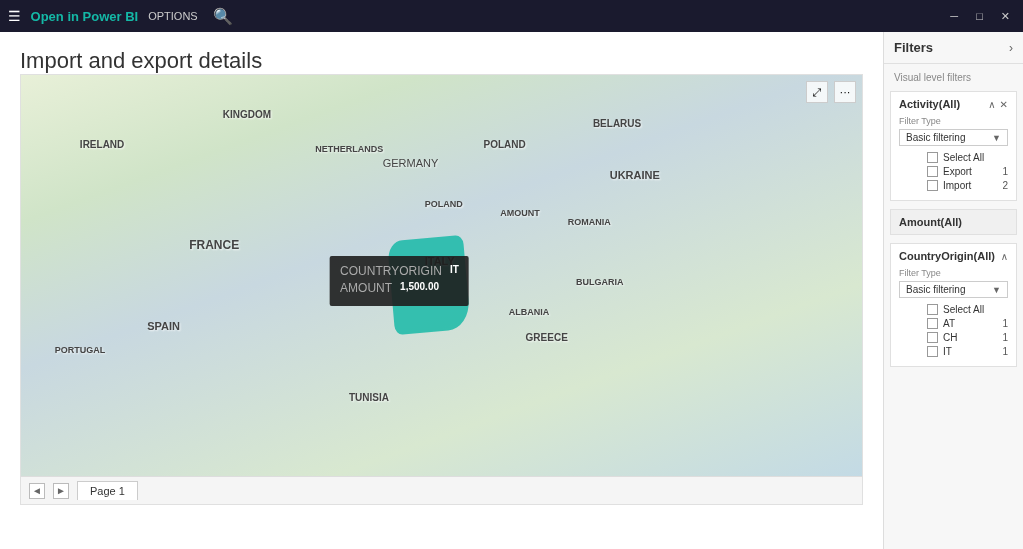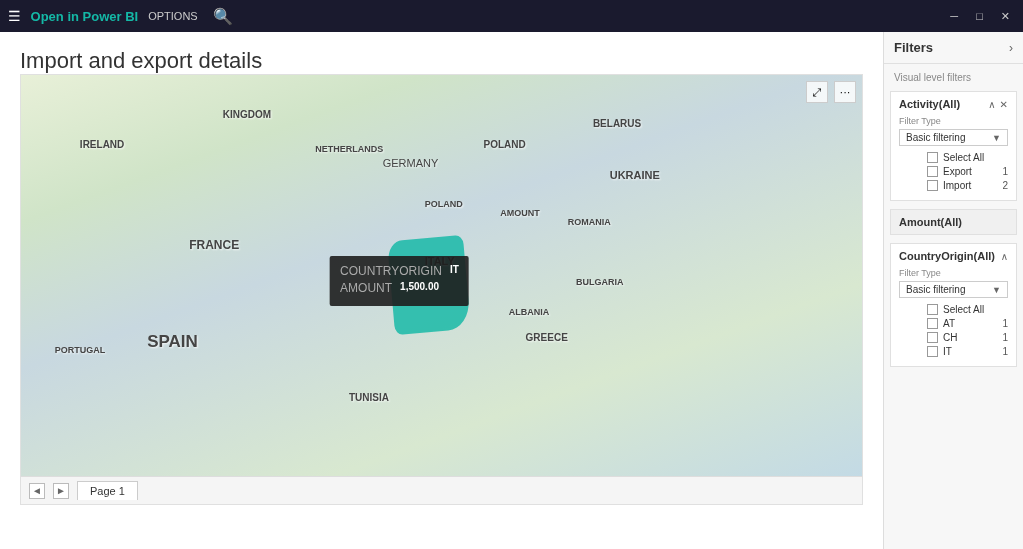--- a/index.html
+++ b/index.html
@@ -166,21 +166,21 @@
         <div style="position:absolute;top:19%;left:43%;font-size:11px;font-weight:normal;color:#444;text-shadow:1px 1px 2px rgba(255,255,255,0.8);">GERMANY</div>
         <div style="position:absolute;top:15%;left:55%;font-size:10px;font-weight:bold;color:#444;text-shadow:1px 1px 2px rgba(255,255,255,0.8);">POLAND</div>
         <div style="position:absolute;top:10%;left:68%;font-size:10px;font-weight:bold;color:#444;text-shadow:1px 1px 2px rgba(255,255,255,0.8);">BELARUS</div>
         <div style="position:absolute;top:22%;left:70%;font-size:11px;font-weight:bold;color:#444;text-shadow:1px 1px 2px rgba(255,255,255,0.8);">UKRAINE</div>
         <div style="position:absolute;top:38%;left:20%;font-size:12px;font-weight:bold;color:#444;text-shadow:1px 1px 2px rgba(255,255,255,0.8);">FRANCE</div>
         <div style="position:absolute;top:29%;left:48%;font-size:9px;font-weight:bold;color:#444;text-shadow:1px 1px 2px rgba(255,255,255,0.8);">POLAND</div>
         <div style="position:absolute;top:31%;left:57%;font-size:9px;font-weight:bold;color:#444;text-shadow:1px 1px 2px rgba(255,255,255,0.8);">AMOUNT</div>
         <div style="position:absolute;top:33%;left:65%;font-size:9px;font-weight:bold;color:#444;text-shadow:1px 1px 2px rgba(255,255,255,0.8);">ROMANIA</div>
         <div style="position:absolute;top:42%;left:48%;font-size:11px;font-weight:bold;color:#333;text-shadow:1px 1px 2px rgba(255,255,255,0.8);">ITALY</div>
         <div style="position:absolute;top:47%;left:66%;font-size:9px;font-weight:bold;color:#444;text-shadow:1px 1px 2px rgba(255,255,255,0.8);">BULGARIA</div>
-        <div style="position:absolute;top:57%;left:15%;font-size:17px;font-weight:bold;color:#444;text-shadow:1px 1px 2px rgba(255,255,255,0.8);margin-top:12px;">SPAIN</div>
+        <div style="position:absolute;top:57%;left:15%;font-size:11px;font-weight:bold;color:#444;text-shadow:1px 1px 2px rgba(255,255,255,0.8);">SPAIN</div>
         <div style="position:absolute;top:63%;left:4%;font-size:9px;font-weight:bold;color:#444;text-shadow:1px 1px 2px rgba(255,255,255,0.8);">PORTUGAL</div>
         <div style="position:absolute;top:60%;left:60%;font-size:10px;font-weight:bold;color:#444;text-shadow:1px 1px 2px rgba(255,255,255,0.8);">GREECE</div>
         <div style="position:absolute;top:54%;left:58%;font-size:9px;font-weight:bold;color:#444;text-shadow:1px 1px 2px rgba(255,255,255,0.8);">ALBANIA</div>
         <div style="position:absolute;top:74%;left:39%;font-size:10px;font-weight:bold;color:#444;text-shadow:1px 1px 2px rgba(255,255,255,0.8);">TUNISIA</div>
 
         <div class="map-tooltip" style="top:48%;left:45%;">
           <div class="tt-row">
             <span class="tt-key">COUNTRYORIGIN</span>
             <span class="tt-val">IT</span>
           </div>

